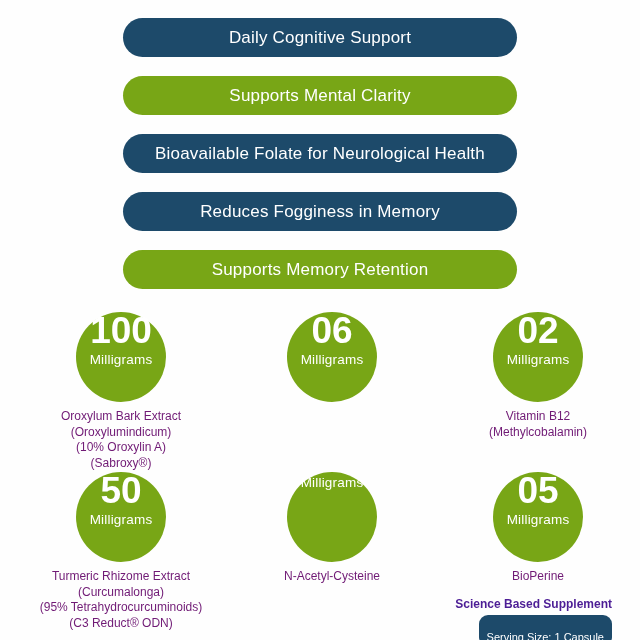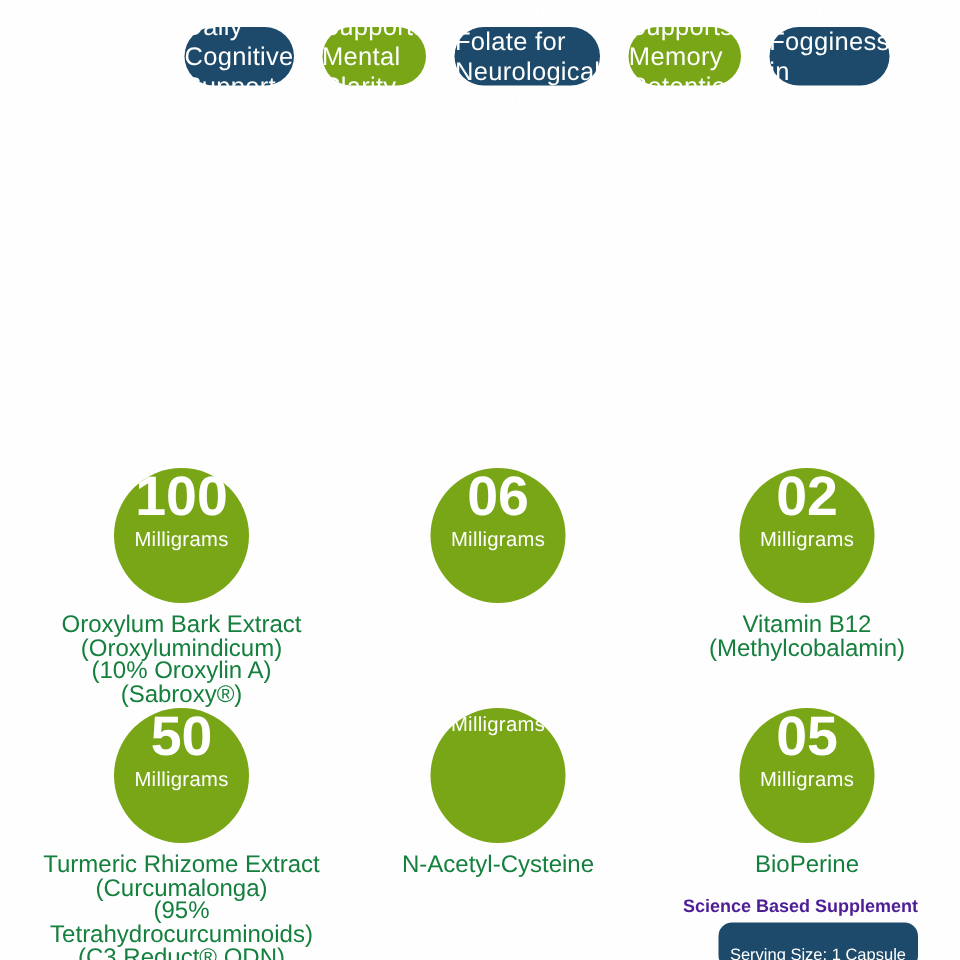--- a/index.html
+++ b/index.html
@@ -5,40 +5,40 @@
   html,body{margin:0;padding:0;}
   body{
     width:640px;height:640px;position:relative;overflow:hidden;
     background:#fefefe;
     font-family:"Liberation Sans", sans-serif;
     -webkit-font-smoothing:antialiased;
   }
   
   .banners{
     position:absolute;left:123px;top:18px;width:394px;
-    display:flex;flex-direction:row;gap:19px;
+    display:flex;flex-direction:column;gap:19px;
   }
   .banner{
     height:39px;border-radius:20px;
     display:flex;align-items:center;justify-content:center;
     color:#ffffff;font-size:17px;letter-spacing:.2px;
   }
   .banner.blue{background:#1d4a6a;}
   .banner.green{background:#78a616;}
   
   .stat{position:absolute;width:210px;text-align:center;}
   .stat .circle{
     width:90px;height:90px;border-radius:50%;
     background:#78a616;margin:0 auto;
     display:flex;flex-direction:column;align-items:center;justify-content:flex-start;
     color:#ffffff;
   }
   .stat .amount{font-size:37px;font-weight:700;line-height:1;}
   .stat .unit{font-size:13.5px;font-weight:400;margin-top:3px;letter-spacing:.2px;}
-  .stat .name{margin-top:7px;color:#15803d;font-size:16px;line-height:15.5px;}
+  .stat .name{margin-top:7px;color:#701a75;font-size:12px;line-height:15.5px;}
   #stat-0{left:16px; top:312px;}
   #stat-1{left:227px;top:312px;}
   #stat-2{left:433px;top:312px;}
   #stat-3{left:16px; top:472px;}
   #stat-4{left:227px;top:472px;}
   #stat-5{left:433px;top:472px;}
   
   .footer{position:absolute;right:28px;top:597px;text-align:right;}
   .tagline{color:#4c1d95;font-weight:700;font-size:12px;}
   .serving-pill{
@@ -47,22 +47,22 @@
     font-size:11px;padding:16px 8px 3px;border-radius:9px;
   }
 </style>
 </head>
 <body>
 
 <div class="banners">
   <div class="banner blue">Daily Cognitive Support</div>
   <div class="banner green">Supports Mental Clarity</div>
   <div class="banner blue">Bioavailable Folate for Neurological Health</div>
+  <div class="banner blue">Reduces Fogginess in Memory</div>
   <div class="banner green">Supports Memory Retention</div>
-  <div class="banner blue">Reduces Fogginess in Memory</div>
 </div>
 
 <div class="stat" id="stat-0">
   <div class="circle">
     <div class="amount">100</div>
     <div class="unit">Milligrams</div>
   </div>
   <div class="name">
     <div>Oroxylum Bark Extract</div>
     <div>(Oroxylumindicum)</div>

